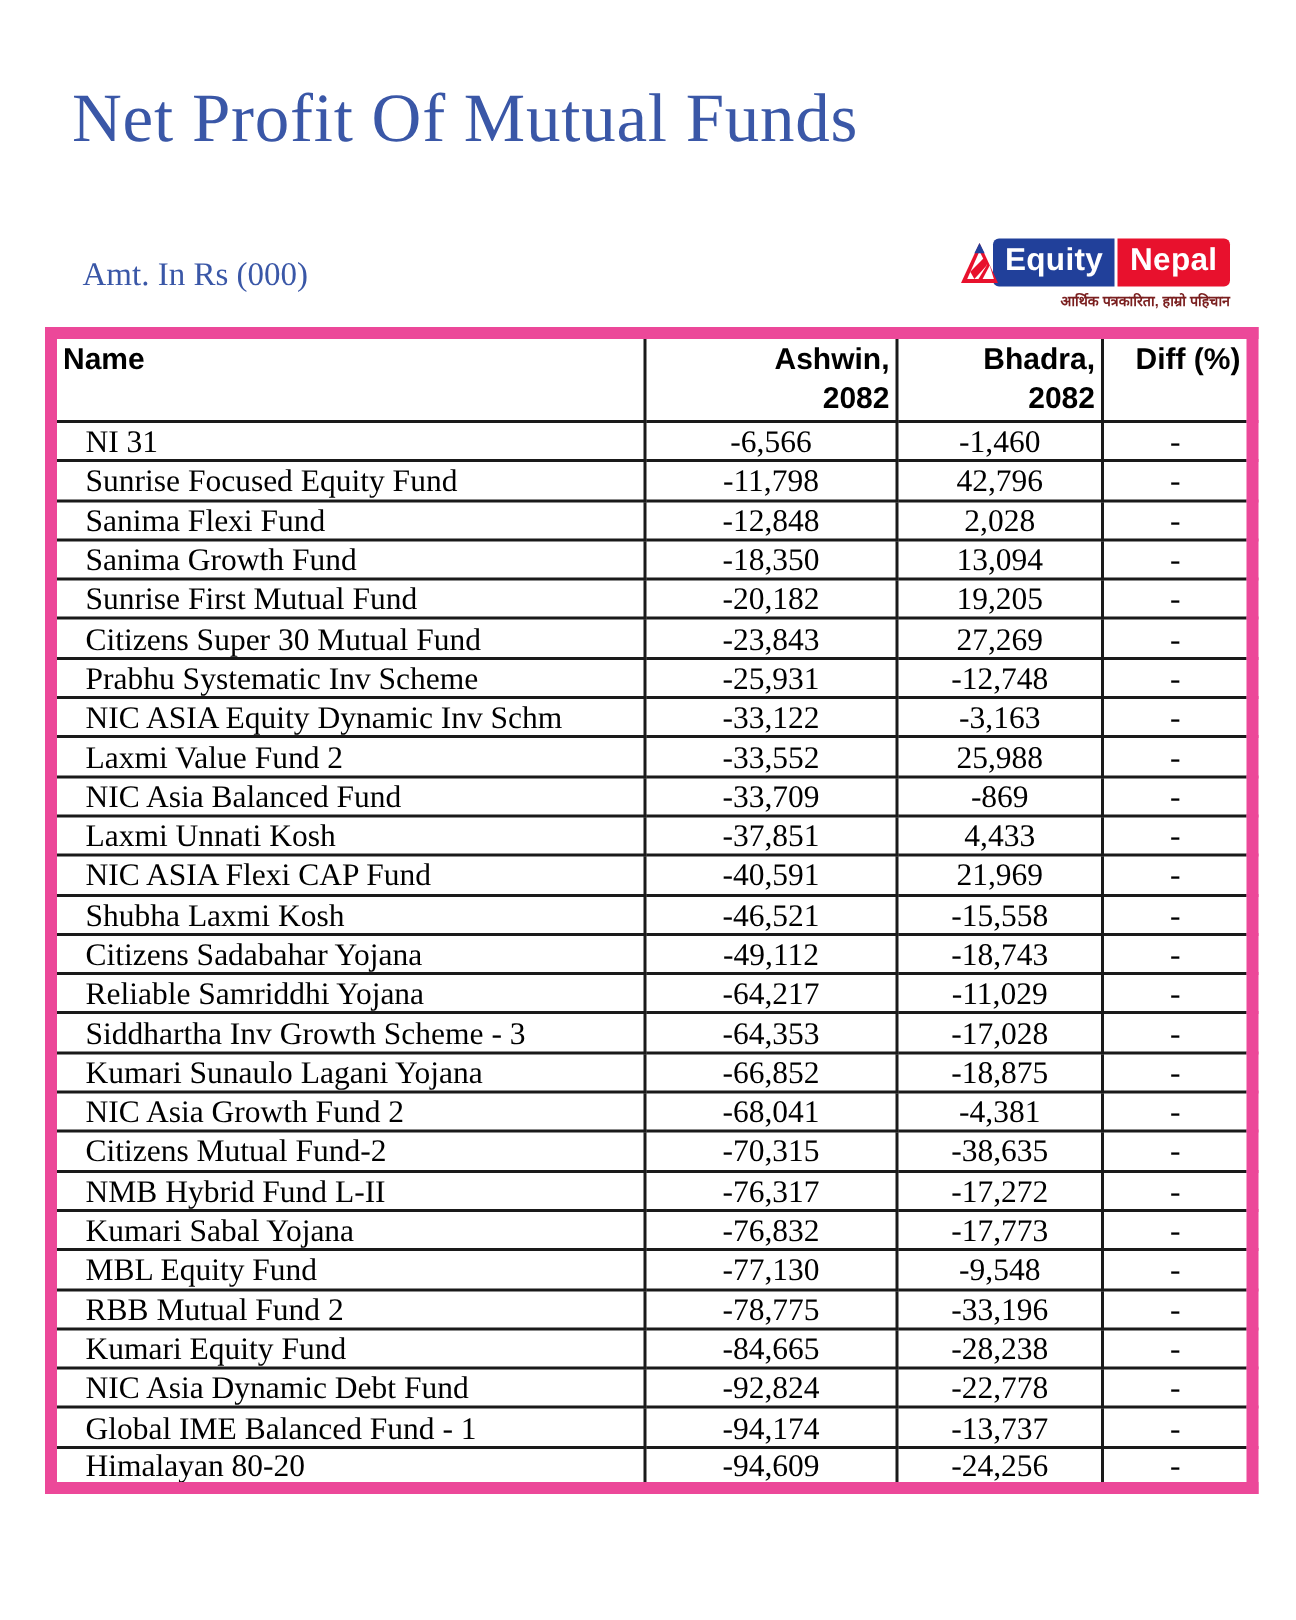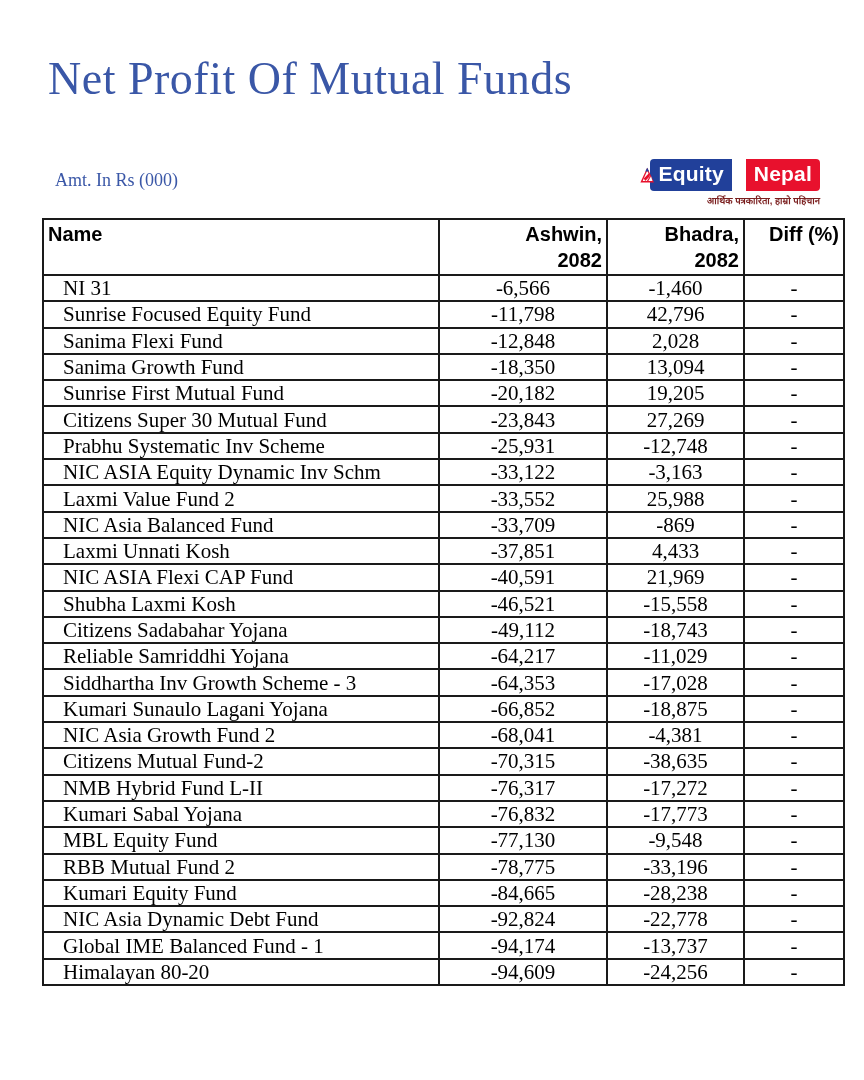--- a/index.html
+++ b/index.html
@@ -10,45 +10,45 @@
     position:absolute; left:48px; top:52px;
     font-family:"Liberation Serif", serif;
     font-size:46px; font-weight:500; letter-spacing:0.5px;
     color:var(--accent,#3A57A7);
     white-space:nowrap;
   }
 
   .amount-label {
     position:absolute; left:55px; top:170px;
     font-family:"Liberation Serif", serif;
-    font-size:18px; color:var(--accent,#3A57A7);
+    font-size:22px; color:var(--accent,#3A57A7);
   }
 
   
   .logo { position:absolute; top:158px; right:44px; width:180px; height:54px; }
   .logo-row { display:flex; align-items:center; }
   .logo-icon { width:26px; height:34px; margin-right:-4px; position:relative; z-index:2; }
   .logo-box {
     font-family:"Liberation Sans", sans-serif;
     font-weight:bold; font-size:21px; color:#ffffff;
     padding:3px 8px 5px 8px; line-height:1.1; letter-spacing:0.2px;
   }
   .logo-box.blue { background:var(--logo-blue,#21409A); border-radius:4px 0 0 4px; }
-  .logo-box.red  { background:var(--logo-red,#E8112D);  border-radius:0 4px 4px 0; margin-left:14px;text-align:center; }
+  .logo-box.red  { background:var(--logo-red,#E8112D);  border-radius:0 4px 4px 0; margin-left:2px;text-align:center; }
   .logo-tagline {
     margin-top:2px; text-align:right;
     font-family:Liberation Sans, sans-serif;
     font-size:9.5px; color:var(--tagline,#7A1F1F); font-weight:bold;
   }
 
   
   table.fund-table {
-    position:absolute; left:42px; top:218px; width:801px;
+    position:absolute; left:30px; top:218px; width:801px;
     border-collapse:collapse; table-layout:fixed;
-    border:2px solid #ec4899;
+    border:8px solid #ec4899;
   }
   .fund-table th, .fund-table td { border:2px solid #1a1a1a; }
   .fund-table th {
     font-family:"Liberation Sans", sans-serif;
     font-weight:bold; font-size:20px; color:#000;
     vertical-align:top; text-align:right;
     white-space:pre-line; line-height:1.3;
     height:52px; padding:1px 4px;
   }
   .fund-table th.name-col { text-align:left; }

